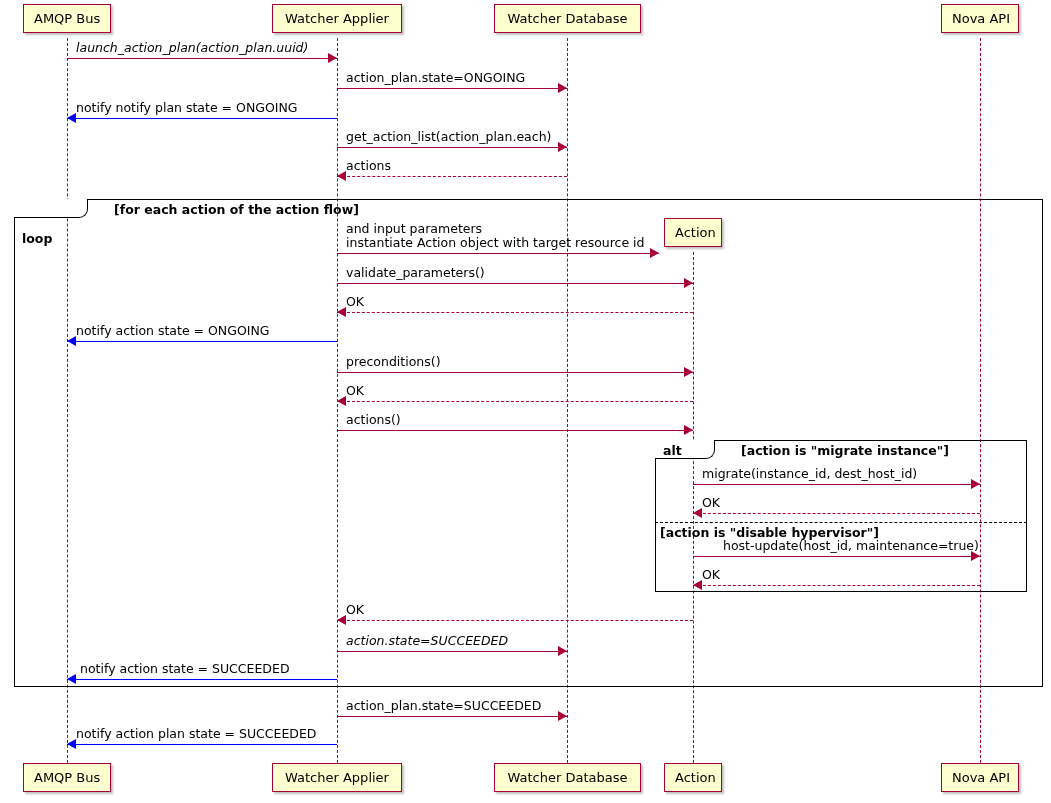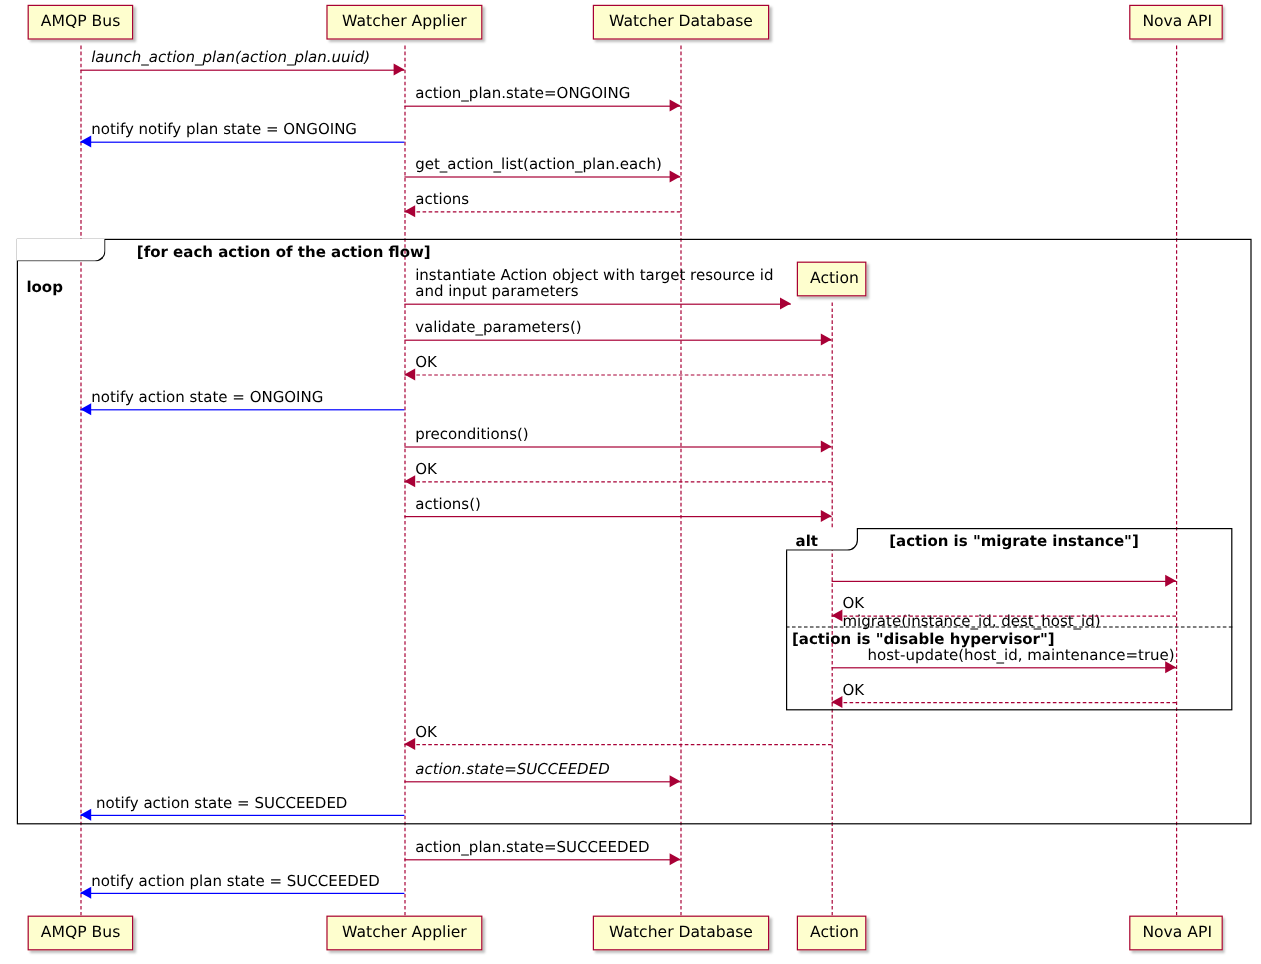--- a/index.html
+++ b/index.html
@@ -73,22 +73,22 @@
       <div>get_action_list(action_plan.each)</div>
     </div>
     <div class="msg dashed" style="left: 337px; top: 176px; width: 230px;"></div>
     <div class="arrow left" style="left: 337px; top: 171px;"></div>
     <div class="mlabel" style="left: 346px; top: 159px;">
       <div>actions</div>
     </div>
     <div class="msg" style="left: 337px; top: 253px; width: 322px;"></div>
     <div class="arrow right" style="left: 650px; top: 248px;"></div>
     <div class="mlabel" style="left: 346px; top: 222px;">
+      <div>and input parameters</div>
       <div>instantiate Action object with target resource id</div>
-      <div>and input parameters</div>
     </div>
     <div class="msg" style="left: 337px; top: 283px; width: 356px;"></div>
     <div class="arrow right" style="left: 684px; top: 278px;"></div>
     <div class="mlabel" style="left: 346px; top: 266px;">
       <div>validate_parameters()</div>
     </div>
     <div class="msg dashed" style="left: 337px; top: 312px; width: 356px;"></div>
     <div class="arrow left" style="left: 337px; top: 307px;"></div>
     <div class="mlabel" style="left: 346px; top: 295px;">
       <div>OK</div>
@@ -108,21 +108,21 @@
     <div class="mlabel" style="left: 346px; top: 384px;">
       <div>OK</div>
     </div>
     <div class="msg" style="left: 337px; top: 430px; width: 356px;"></div>
     <div class="arrow right" style="left: 684px; top: 425px;"></div>
     <div class="mlabel" style="left: 346px; top: 413px;">
       <div>actions()</div>
     </div>
     <div class="msg" style="left: 693px; top: 484px; width: 287px;"></div>
     <div class="arrow right" style="left: 971px; top: 479px;"></div>
-    <div class="mlabel" style="left: 702px; top: 467px; margin-top: 44px;">
+    <div class="mlabel" style="left: 702px; top: 467px;">
       <div>migrate(instance_id, dest_host_id)</div>
     </div>
     <div class="msg dashed" style="left: 693px; top: 513px; width: 287px;"></div>
     <div class="arrow left" style="left: 693px; top: 508px;"></div>
     <div class="mlabel" style="left: 702px; top: 496px;">
       <div>OK</div>
     </div>
     <div class="msg" style="left: 693px; top: 556px; width: 287px;"></div>
     <div class="arrow right" style="left: 971px; top: 551px;"></div>
     <div class="mlabel" style="left: 702px; top: 539px; margin-left: 21px;">

